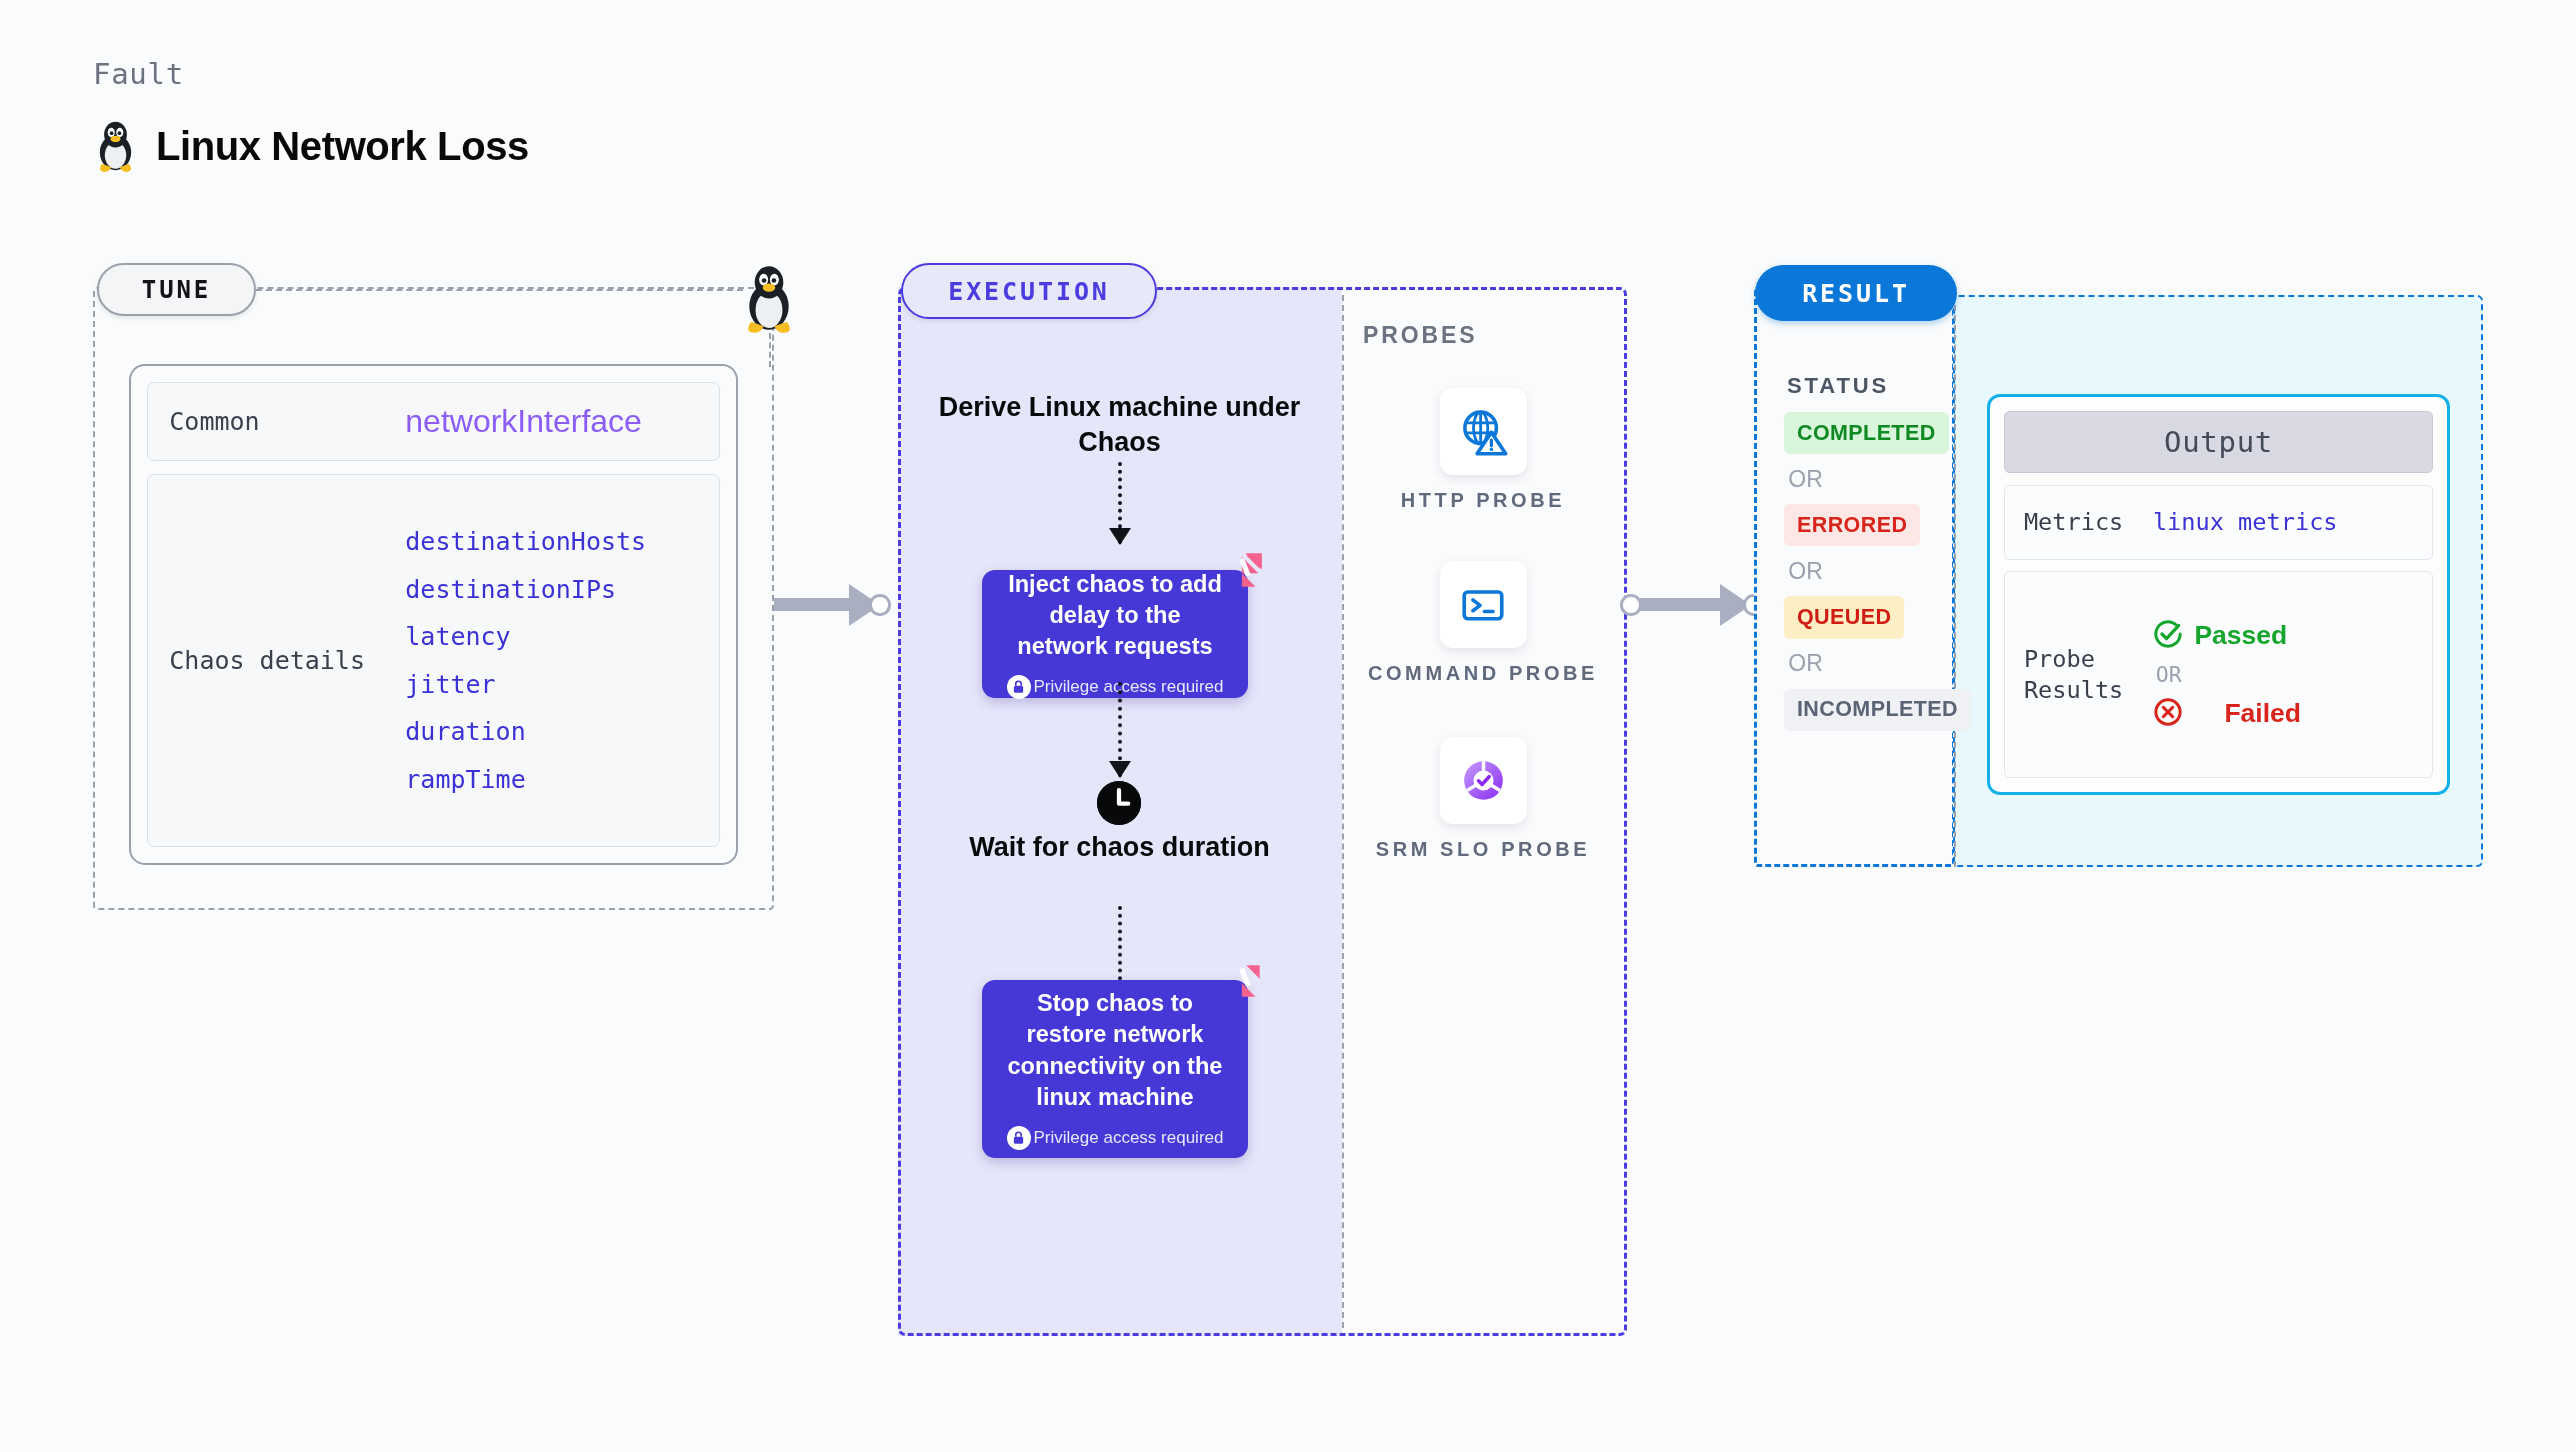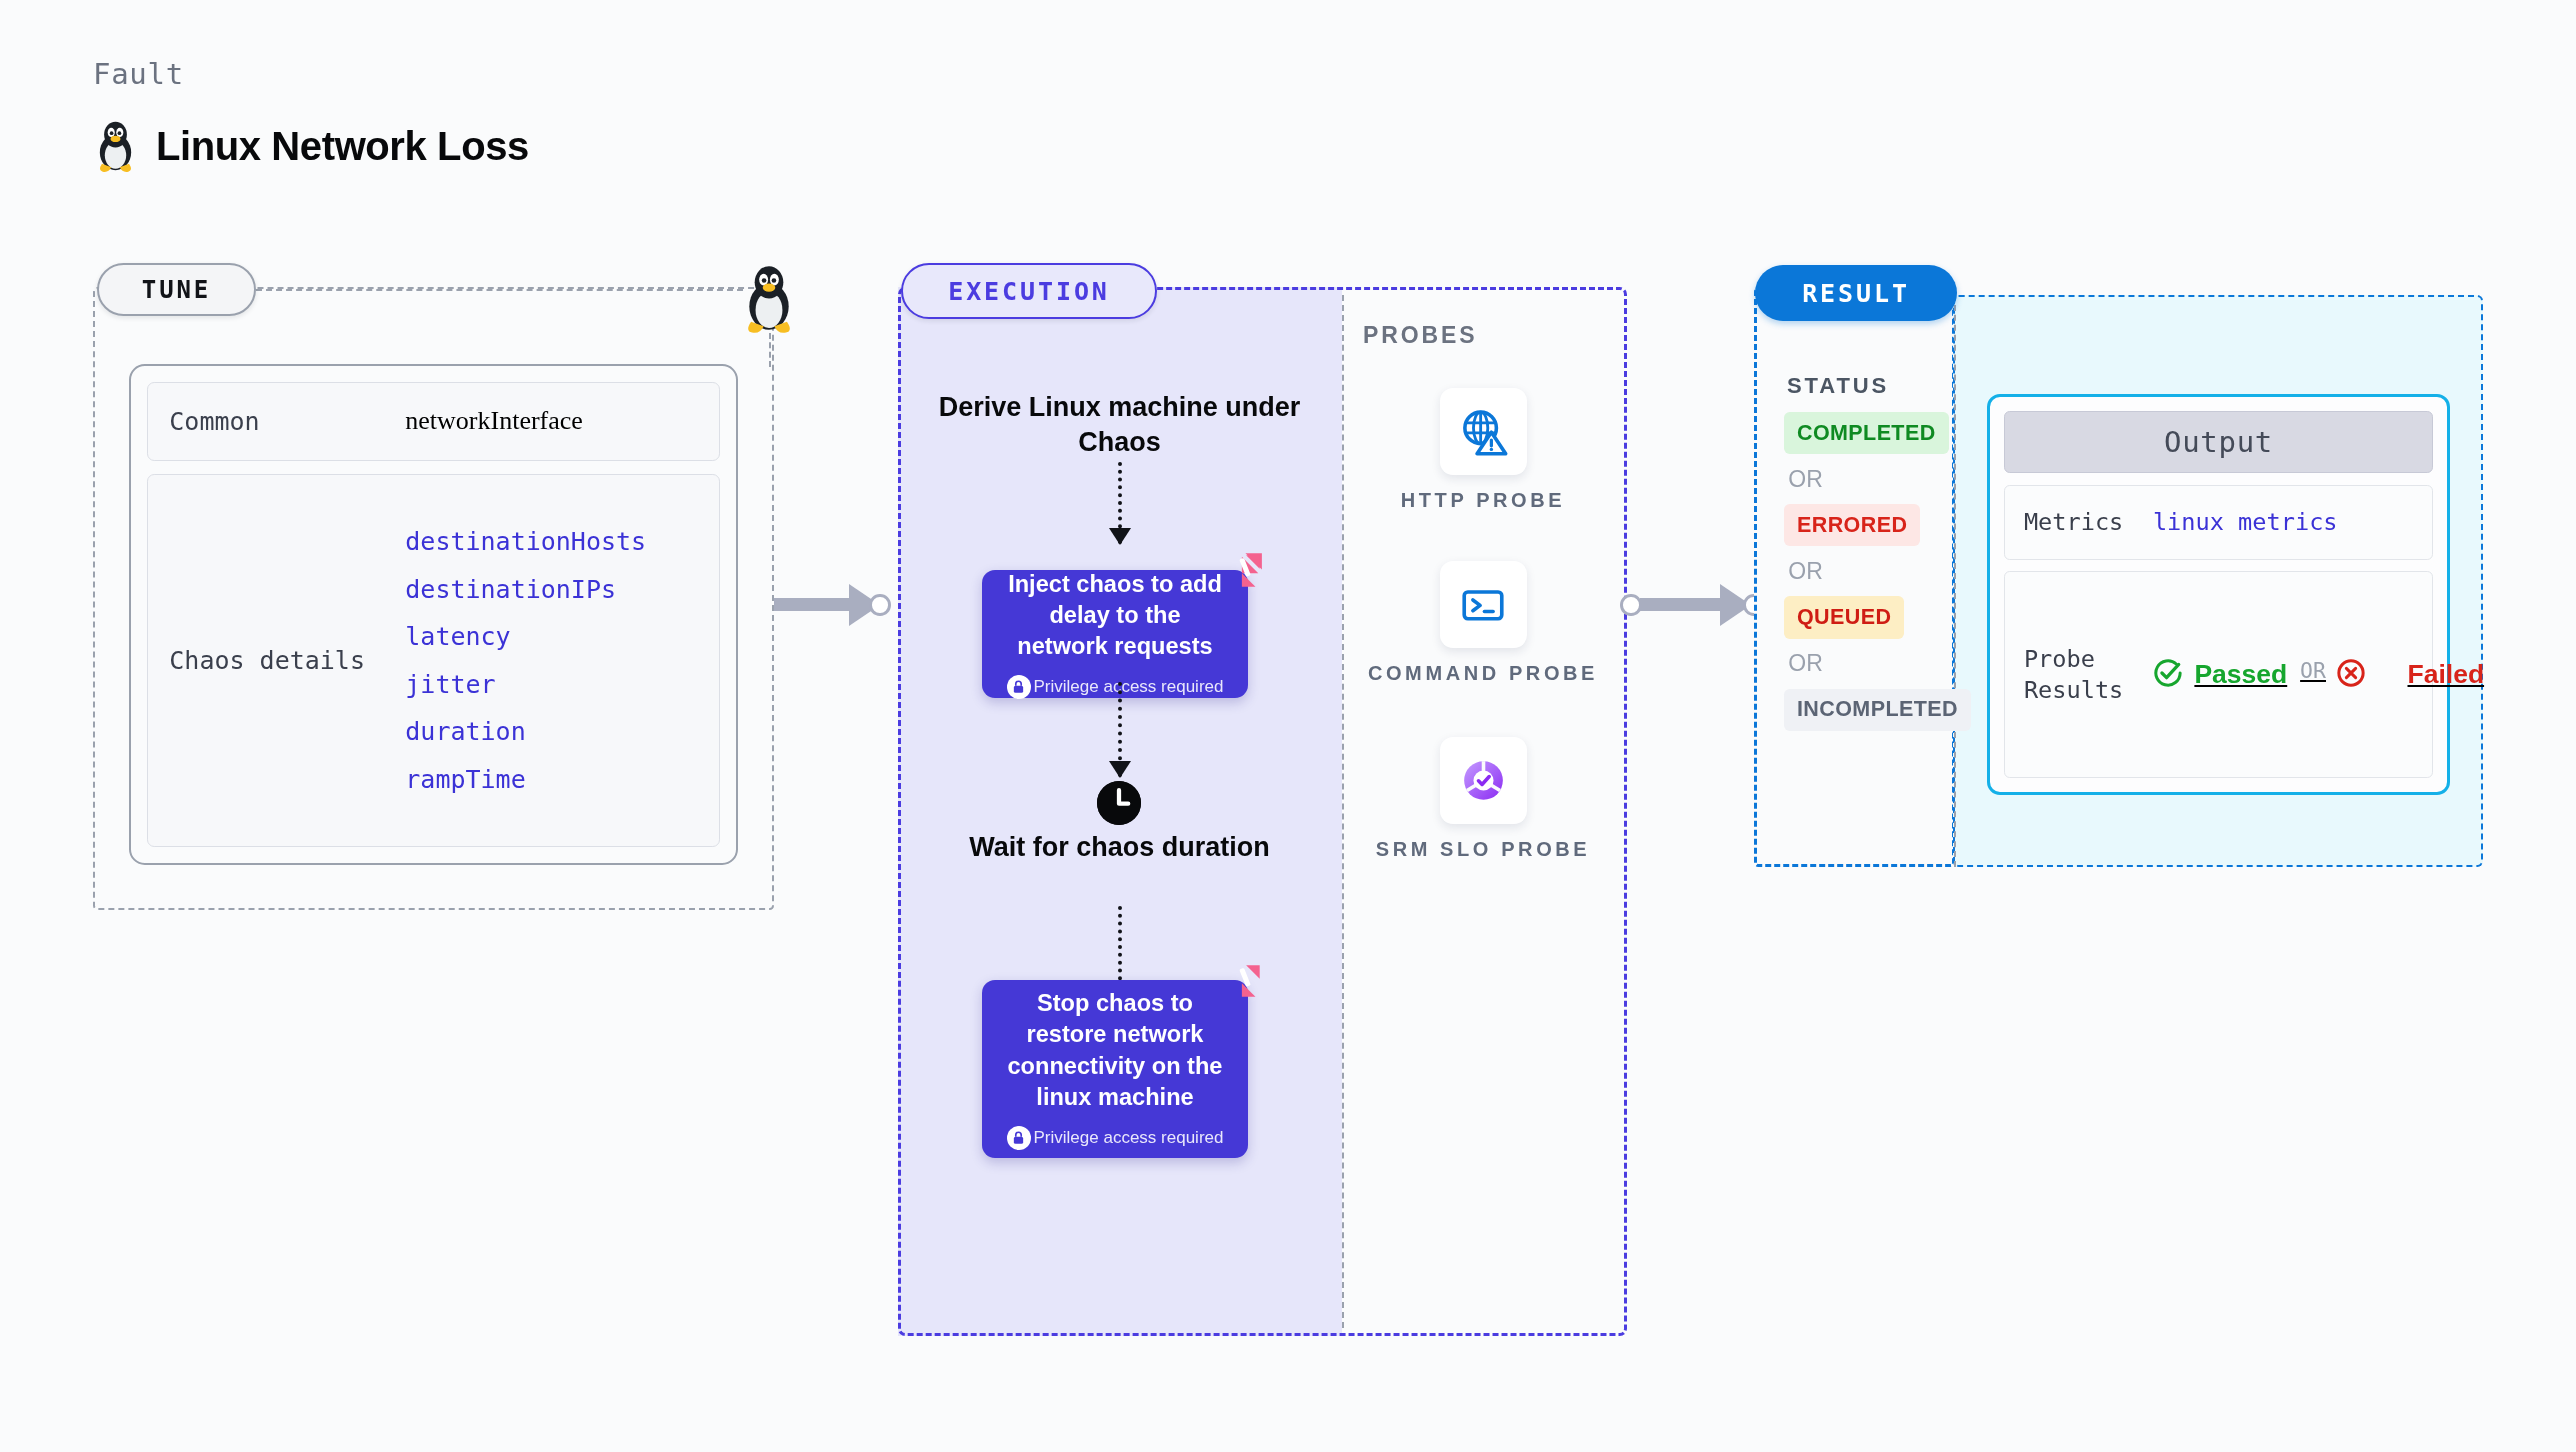--- a/index.html
+++ b/index.html
@@ -126,22 +126,22 @@
     font-family: "DejaVu Sans Mono", monospace;
     font-size: 25px; color: #3a3f4c; width: 236px; flex: none;
     line-height: 1.25;
   }
   .ui-values {
     display: flex; flex-direction: column; gap: 18.6px;
     font-family: "DejaVu Sans Mono", monospace;
     font-size: 25px; color: #3b32d6;
   }
   .ui-value-single {
-    font-family: Liberation Serif, serif;
-    font-size: 26px; color: #000000;
+    font-family: Liberation Sans, sans-serif;
+    font-size: 32px; color: #8b5cf6;
   }
 
   
   .tune-conn {
     position: absolute; left: 256px; top: 289px;
     width: 487px; height: 0;
     border-top: 2.9px dashed #9aa1ad;
   }
   .tux-wrap-tune {
     position: absolute; left: 739px; top: 259px; width: 60px; height: 77px;
@@ -284,21 +284,21 @@
   .out-row-metrics { height: 75px; }
   .out-row-probe { flex: 1; }
   .out-label {
     font-family: "DejaVu Sans Mono", monospace;
     font-size: 23.6px; color: #3a3f4c; width: 129px; flex: none; line-height: 1.3;
   }
   .out-metric-value {
     font-family: "DejaVu Sans Mono", monospace;
     font-size: 23.6px; color: #3b32d6;
   }
-  .probe-res-col { display: flex; gap: 10px; text-decoration: underline; }
+  .probe-res-col { display: flex; flex-direction: column; gap: 10px; }
   .probe-res-line { display: flex; align-items: center; gap: 11.5px; }
   .probe-res-text {
     font-family: "Liberation Sans", sans-serif;
     font-weight: 700; font-size: 26.5px;
   }
   .p-pass { color: #16a62e; }
   .p-fail { color: #d8241a; margin-left: 30px; }
   .probe-or {
     font-family: "DejaVu Sans Mono", monospace;
     font-size: 21.5px; color: #9aa1ad; padding-left: 2.9px;

